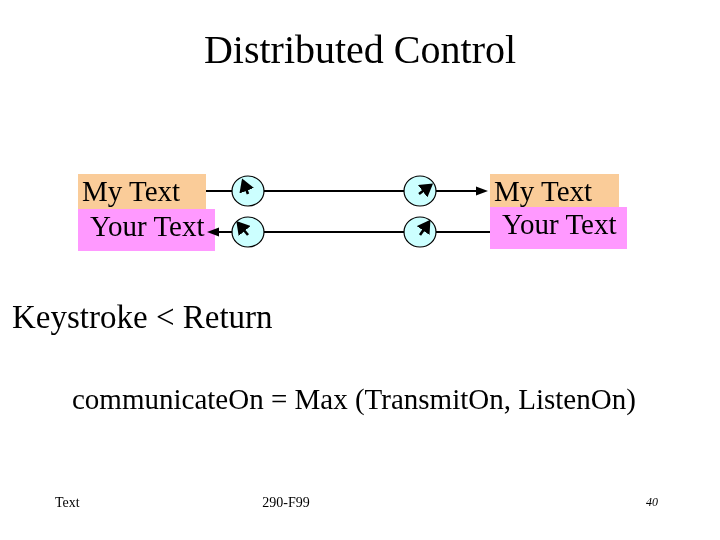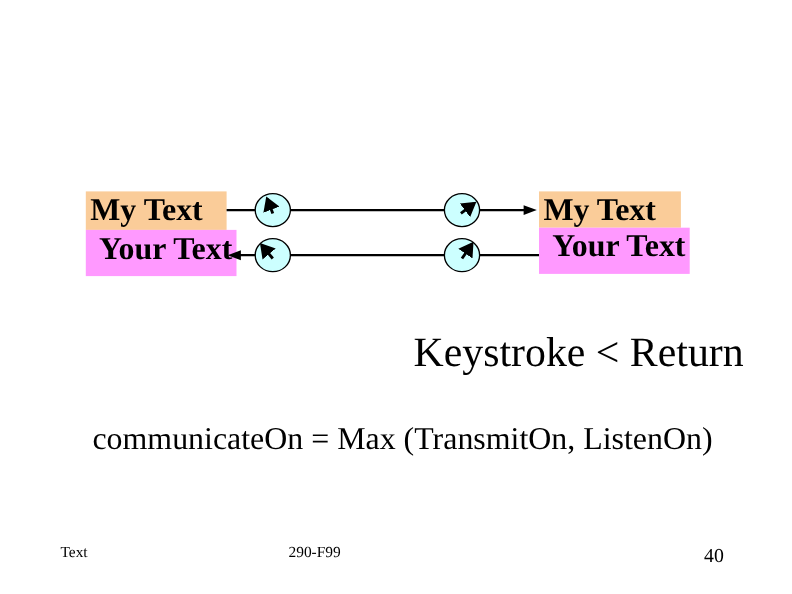--- a/index.html
+++ b/index.html
@@ -27,21 +27,20 @@
     margin: 0;
     letter-spacing: 0px;
   }
   .textbox {
     position: absolute;
     font-size: 29px;
     line-height: 34px;
     padding-left: 4px;
     white-space: nowrap;
     overflow: hidden;
-    font-weight: bold;
   }
   .peach { background: var(--peach, #FACC99); }
   .pink  { background: var(--pink, #FF99FF); padding-left: 12px; }
 
   .box-left-my    { left: 78px;  top: 174px; width: 124px; height: 35px; }
   .box-left-your  { left: 78px;  top: 209px; width: 125px; height: 42px; }
   .box-right-my   { left: 490px; top: 174px; width: 125px; height: 33px; }
   .box-right-your { left: 490px; top: 207px; width: 125px; height: 42px; }
 
   .diagram-svg {
@@ -64,30 +63,30 @@
   .clock-hand {
     stroke: var(--line, #000000);
     stroke-width: 2.6;
     fill: none;
   }
   .arrow-fill { fill: var(--line, #000000); }
 
   .caption {
     position: absolute;
     top: 299px;
-    left: 0;
+    left: 12px;
     width: 676px;
-    text-align: right;
-    font-size: 38px;
+    text-align: left;
+    font-size: 33px;
     white-space: nowrap;
   }
   .formula {
     position: absolute;
     top: 383px;
-    left: 84px;
+    left: 72px;
     font-size: 29px;
     white-space: nowrap;
   }
   .footer-author {
     position: absolute;
     top: 495px;
     left: 55px;
     font-size: 14px;
   }
   .footer-course {
@@ -95,28 +94,30 @@
     top: 495px;
     left: 0;
     width: 572px;
     text-align: center;
     font-size: 14px;
   }
   .footer-page {
     position: absolute;
     top: 495px;
     right: 62px;
-    font-size: 18px;
+    font-size: 12px;
+    font-style: italic;
   }
 </style>
 </head>
 <body>
 
 <div class="slide">
 
+  <h1 class="slide-title">Distributed Control</h1>
 
   <div class="textbox peach box-left-my">
     <span>My Text</span>
   </div>
   <div class="textbox pink box-left-your">
     <span>Your Text</span>
   </div>
 
   <div class="textbox peach box-right-my">
     <span>My Text</span>

